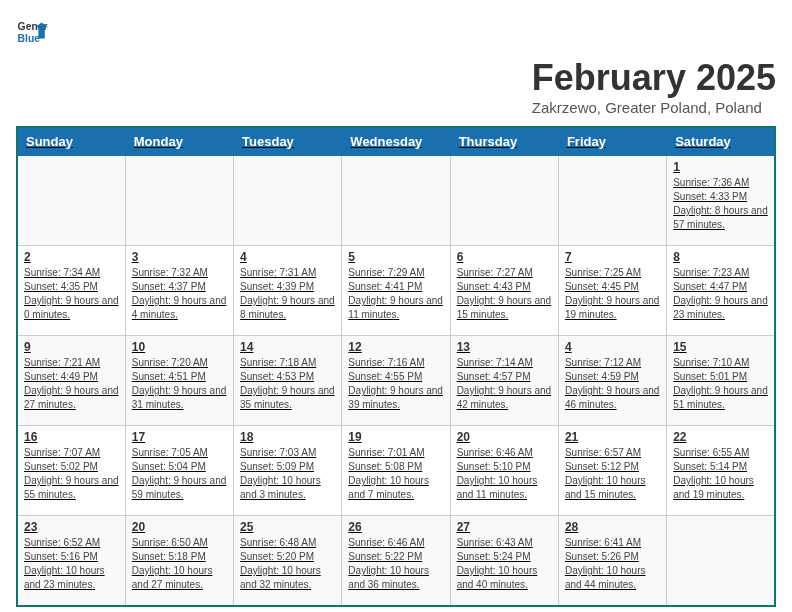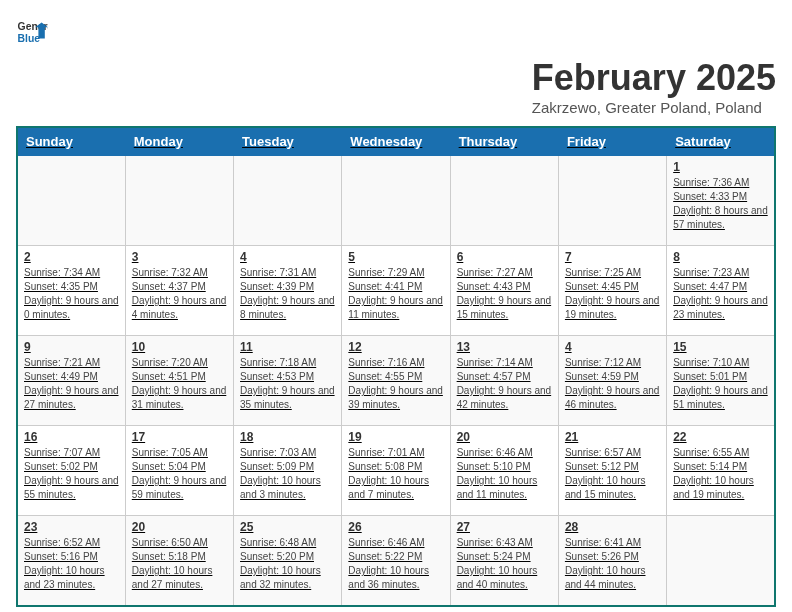--- a/index.html
+++ b/index.html
@@ -174,21 +174,21 @@
 Sunset: 4:49 PM
 Daylight: 9 hours and 27 minutes.</div>
         </td>
         <td>
           <span class="day-number">10</span>
           <div class="day-info">Sunrise: 7:20 AM
 Sunset: 4:51 PM
 Daylight: 9 hours and 31 minutes.</div>
         </td>
         <td>
-          <span class="day-number">11</span>
+          <span class="day-number">14</span>
           <div class="day-info">Sunrise: 7:18 AM
 Sunset: 4:53 PM
 Daylight: 9 hours and 35 minutes.</div>
         </td>
         <td>
           <span class="day-number">12</span>
           <div class="day-info">Sunrise: 7:16 AM
 Sunset: 4:55 PM
 Daylight: 9 hours and 39 minutes.</div>
         </td>

